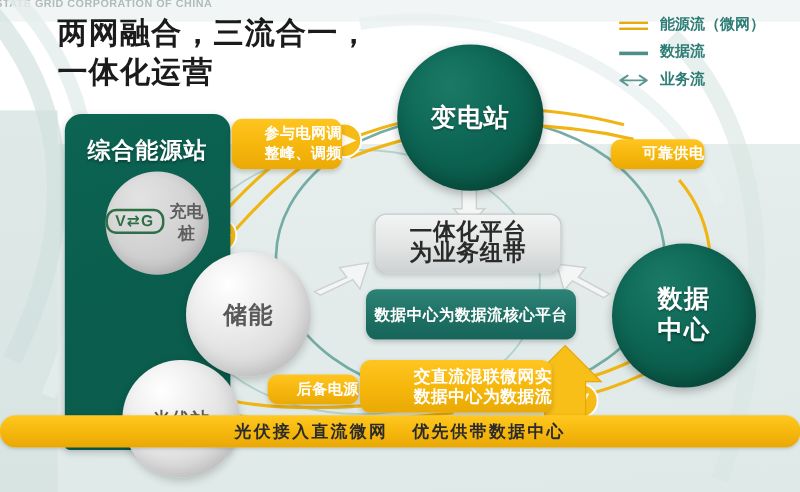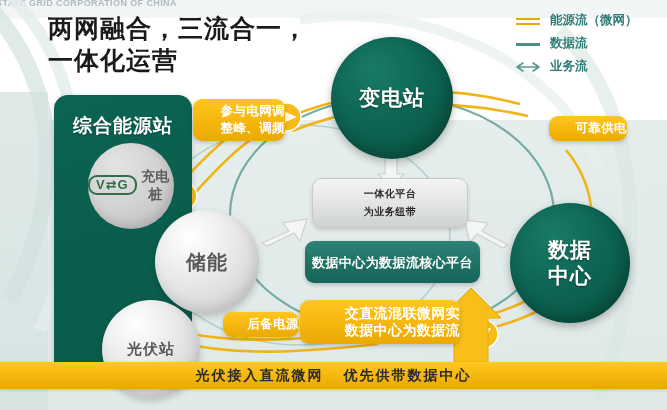--- a/index.html
+++ b/index.html
@@ -82,48 +82,49 @@
   }
 
   
   .platform{
     position:absolute;left:312px;top:178px;width:154px;height:48px;
     border-radius:10px;
     background:linear-gradient(180deg,#f3f4f4 0%,#e2e4e4 55%,#cfd2d2 100%);
     border:1px solid #c6caca;
     box-shadow:0 2px 4px rgba(0,0,0,.14);
     display:flex;flex-direction:column;align-items:center;justify-content:center;
-    color:#2a2a2a;font-size:10px;font-weight:bold;line-height:18px;letter-spacing:.5px;
+    color:#2a2a2a;font-size:19px;font-weight:bold;line-height:18px;letter-spacing:.5px;
   }
   
   .greenbox{
     position:absolute;left:305px;top:241px;width:175px;height:42px;border-radius:9px;
     background:linear-gradient(180deg,#2d8377 0%,#1f7064 55%,#16645a 100%);
     box-shadow:0 2px 4px rgba(0,0,0,.20);
     display:flex;flex-direction:row;align-items:center;justify-content:center;
     color:#fff;font-size:13px;font-weight:bold;line-height:17px;letter-spacing:.4px;
   }
   
   .ybox{
     position:absolute;border-radius:9px;
     background:linear-gradient(180deg,#ffc520 0%,#f5b60c 55%,#eaa906 100%);
     box-shadow:0 2px 4px rgba(0,0,0,.18);
     display:flex;flex-direction:column;align-items:flex-end;justify-content:center;
     color:#ffffff;font-weight:bold;line-height:17px;letter-spacing:.4px;text-align:center;
   }
   #y-peak{left:193px;top:99px;width:92px;height:42px;font-size:12.5px;}
-  #y-supply{left:509px;top:116px;width:78px;height:25px;font-size:12.5px;margin-left:40px;}
+  #y-supply{left:509px;top:116px;width:78px;height:25px;font-size:12.5px;}
   #y-backup{left:223px;top:312px;width:76px;height:25px;font-size:12.5px;}
   #y-micro{left:300px;top:300px;width:160px;height:44px;font-size:14px;}
   .bottombar{
-    position:absolute;left:0px;top:362px;width:667px;height:27px;
+    position:absolute;left:0px;top:346px;width:667px;height:27px;
     background:linear-gradient(180deg,#ffc820 0%,#f6b80e 50%,#e9a705 100%);
     display:flex;align-items:center;justify-content:center;
     color:#2b2b2b;font-size:14px;font-weight:bold;letter-spacing:2px;
     box-shadow:0 1px 3px rgba(0,0,0,.18);
+    border-radius:13px;
   }
   .bottombar span{margin:0 10px;}
 </style>
 </head>
 <body>
 
 <div id="stage">
 
   <div class="bg-bottom"></div>
   <div class="bg-top"></div>

